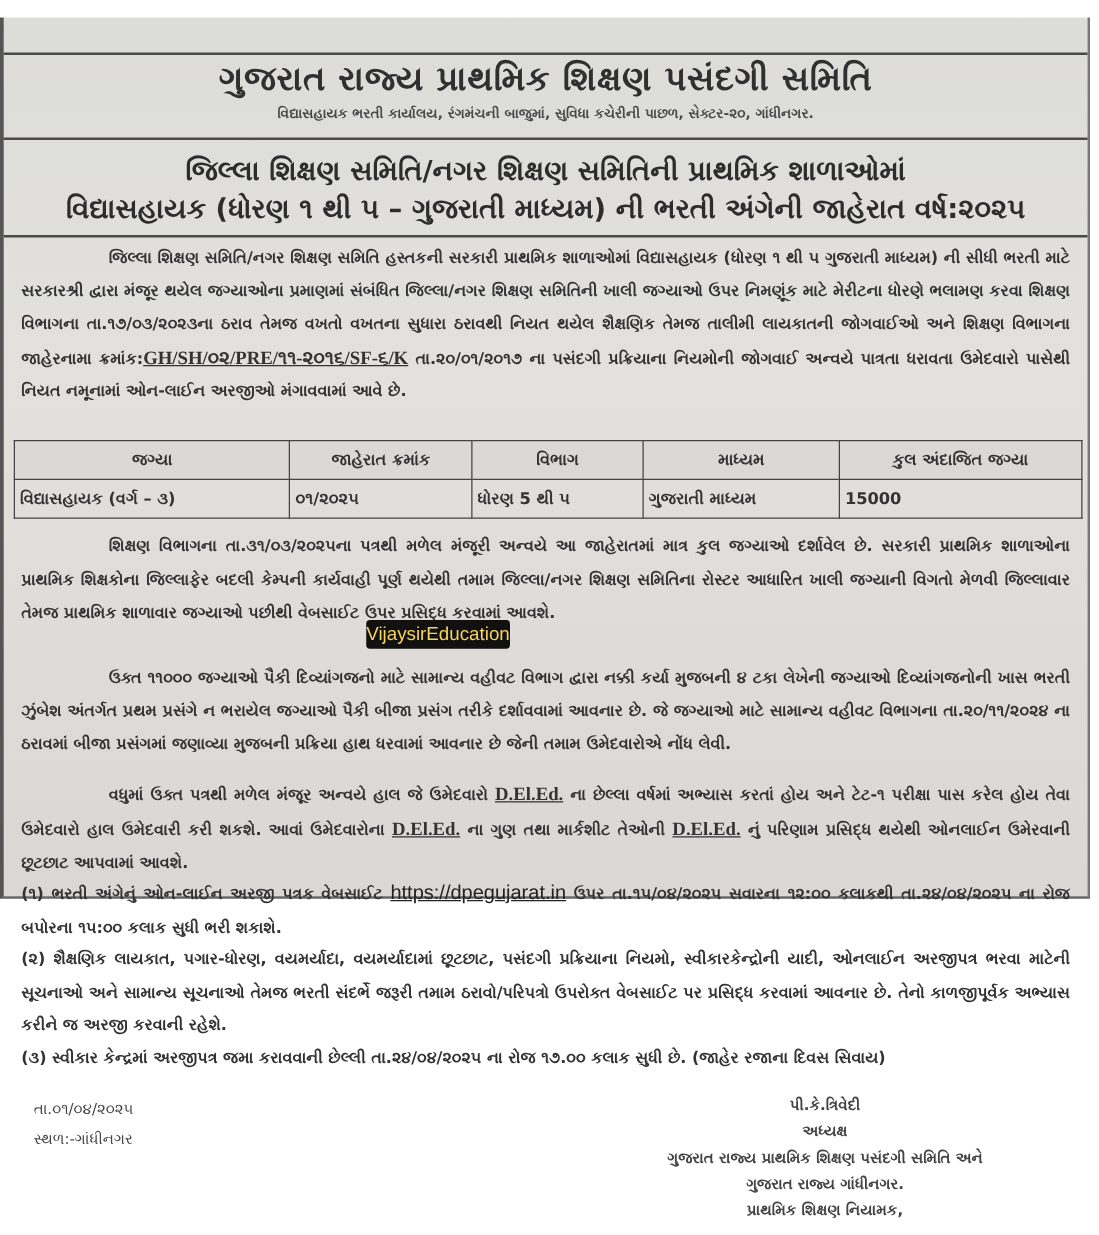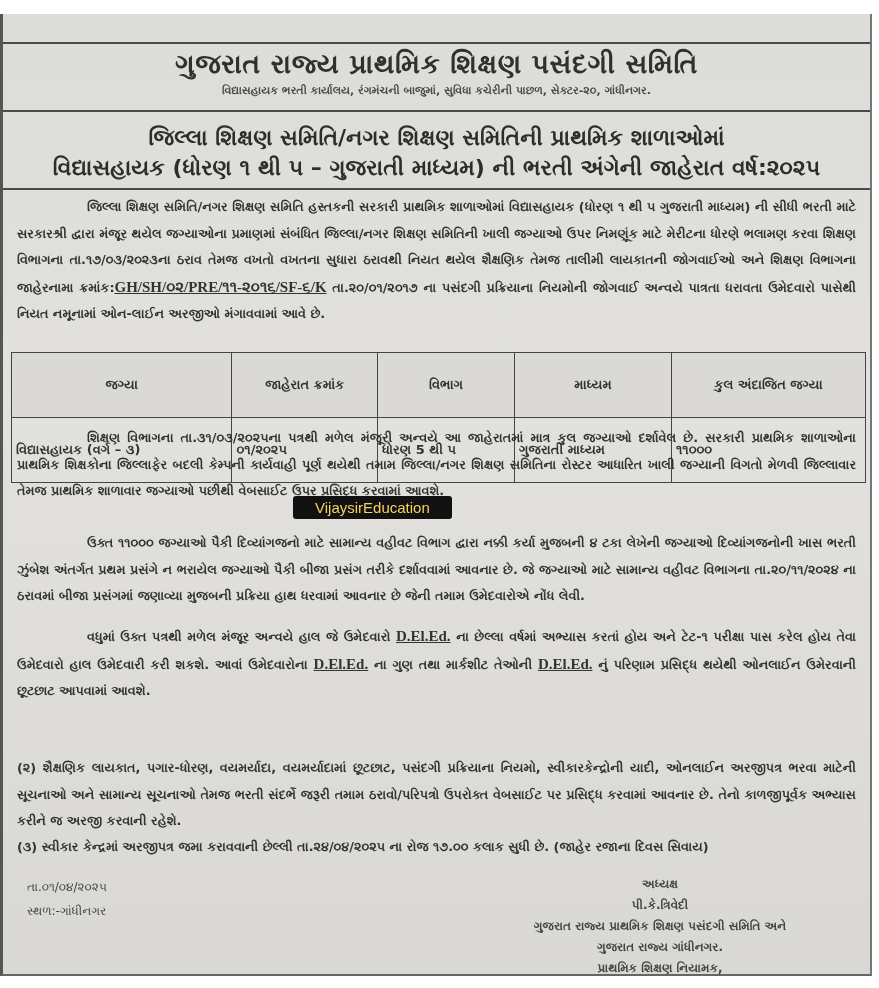--- a/index.html
+++ b/index.html
@@ -1,21 +1,21 @@
 <!DOCTYPE html>
 <html><head>
 <meta charset="utf-8">
 <style>
   html, body { margin:0; padding:0; }
   body {
     width:879px; height:988px; background:#ffffff; position:relative; overflow:hidden;
     font-family:"DejaVu Sans", sans-serif; color:#2b2b2b;
   }
   .paper {
-    position:absolute; left:0; top:14px; width:872px; height:962px;
+    position:absolute; left:0; top:14px; width:872px; height:705px;
     background:linear-gradient(180deg,#dcdcd8 0%,#e2e1dd 40%,#d9d8d4 100%);
     border-left:3px solid #555; border-right:2px solid #777; border-bottom:2px solid #666;
     box-sizing:border-box;
   }
   .rule { position:absolute; left:0; right:0; height:2px; background:#4a4a4a; }
   .title {
     position:absolute; left:0; right:0; text-align:center; font-weight:bold;
   }
   .t1 { top:34px; font-size:27px; color:#303030; letter-spacing:0.5px; }
   .t2 { top:70px; font-size:11px; color:#4a4a4a; }
@@ -25,28 +25,28 @@
   .para {
     position:absolute; left:14px; right:14px; font-size:12.8px; font-weight:bold;
     line-height:26.5px; text-align:justify; color:#333;
   }
   .para .indent { display:inline-block; width:70px; }
   table.jobs {
     position:absolute; left:8px; top:338px; width:855px; border-collapse:collapse;
     font-size:13px; font-weight:bold; color:#333;
   }
   table.jobs td, table.jobs th {
-    border:1.5px solid #444; padding:22px 4px; height:20px;
+    border:1.5px solid #444; padding:5px 4px; height:20px;
   }
   table.jobs th { font-weight:bold; background:#dad9d5; }
   .link { font-family:"Liberation Sans", sans-serif; font-weight:normal; font-size:16px; text-decoration:underline; color:#222; }
   .latin { font-family:"Liberation Serif", serif; font-size:15px;text-decoration:underline; }
   .watermark {
     position:absolute; left:293px; top:496px; background:#111; color:#f4d35e;
-    font-family:"Liberation Sans", sans-serif; font-size:15px; padding:3px 22px; border-radius:3px;
+    font-family:"Liberation Sans", sans-serif; font-size:15px; padding:3px 0; border-radius:3px;
   }
   .footer-left { position:absolute; left:24px; font-size:12px; font-weight:normal; color:#444; }
   .footer-right { position:absolute; right:40px; width:340px; text-align:center; font-size:12px; font-weight:bold; color:#444; line-height:21px; }
 </style>
 </head>
 <body>
 
 <div class="paper">
   <div class="rule" style="top:28px"></div>
   <div class="title t1">ગુજરાત રાજ્ય પ્રાથમિક શિક્ષણ પસંદગી સમિતિ</div>
@@ -68,51 +68,54 @@
       <th>જાહેરાત ક્રમાંક</th>
       <th>વિભાગ</th>
       <th>માધ્યમ</th>
       <th>કુલ અંદાજિત જગ્યા</th>
     </tr>
     <tr>
       <td>વિદ્યાસહાયક (વર્ગ – ૩)</td>
       <td>૦૧/૨૦૨૫</td>
       <td>ધોરણ 5 થી ૫</td>
       <td>ગુજરાતી માધ્યમ</td>
-      <td>૧૧૦૦૦</td>
+      <td>15000</td>
     </tr>
   </tbody>
     </table>
 
   <div class="para" style="top:411px">
     <span class="indent"></span><span>શિક્ષણ વિભાગના તા.૩૧/૦૩/૨૦૨૫ના પત્રથી મળેલ મંજૂરી અન્વયે આ જાહેરાતમાં માત્ર કુલ જગ્યાઓ દર્શાવેલ છે. સરકારી પ્રાથમિક શાળાઓના પ્રાથમિક શિક્ષકોના જિલ્લાફેર બદલી કેમ્પની કાર્યવાહી પૂર્ણ થયેથી તમામ જિલ્લા/નગર શિક્ષણ સમિતિના રોસ્ટર આધારિત ખાલી જગ્યાની વિગતો મેળવી જિલ્લાવાર તેમજ પ્રાથમિક શાળાવાર જગ્યાઓ પછીથી વેબસાઈટ ઉપર પ્રસિદ્ધ કરવામાં આવશે.</span>
   </div>
 
   <div class="para" style="top:516px">
     <span class="indent"></span><span>ઉક્ત ૧૧૦૦૦ જગ્યાઓ પૈકી દિવ્યાંગજનો માટે સામાન્ય વહીવટ વિભાગ દ્વારા નક્કી કર્યા મુજબની ૪ ટકા લેખેની જગ્યાઓ દિવ્યાંગજનોની ખાસ ભરતી ઝુંબેશ અંતર્ગત પ્રથમ પ્રસંગે ન ભરાયેલ જગ્યાઓ પૈકી બીજા પ્રસંગ તરીકે દર્શાવવામાં આવનાર છે. જે જગ્યાઓ માટે સામાન્ય વહીવટ વિભાગના તા.૨૦/૧૧/૨૦૨૪ ના ઠરાવમાં બીજા પ્રસંગમાં જણાવ્યા મુજબની પ્રક્રિયા હાથ ધરવામાં આવનાર છે જેની તમામ ઉમેદવારોએ નોંધ લેવી.</span>
   </div>
 
   <div class="para" style="top:609px">
     <span class="indent"></span><span>વધુમાં ઉક્ત પત્રથી મળેલ મંજૂર અન્વયે હાલ જે ઉમેદવારો </span><span class="latin">D.El.Ed.</span><span> ના છેલ્લા વર્ષમાં અભ્યાસ કરતાં હોય અને ટેટ-૧ પરીક્ષા પાસ કરેલ હોય તેવા ઉમેદવારો હાલ ઉમેદવારી કરી શકશે. આવાં ઉમેદવારોના </span><span class="latin">D.El.Ed.</span><span> ના ગુણ તથા માર્કશીટ તેઓની </span><span class="latin">D.El.Ed.</span><span> નું પરિણામ પ્રસિદ્ધ થયેથી ઓનલાઈન ઉમેરવાની છૂટછાટ આપવામાં આવશે.</span>
   </div>
 
+  <div class="para" style="top:688px">
+    <span>(૧) ભરતી અંગેનું ઓન-લાઈન અરજી પત્રક વેબસાઈટ </span><span class="link">https://dpegujarat.in</span><span> ઉપર તા.૧૫/૦૪/૨૦૨૫ સવારના ૧૨:૦૦ કલાકથી તા.૨૪/૦૪/૨૦૨૫ ના રોજ બપોરના ૧૫:૦૦ કલાક સુધી ભરી શકાશે.</span>
+  </div>
 
   <div class="para" style="top:741px">
     <span>(૨) શૈક્ષણિક લાયકાત, પગાર-ધોરણ, વયમર્યાદા, વયમર્યાદામાં છૂટછાટ, પસંદગી પ્રક્રિયાના નિયમો, સ્વીકારકેન્દ્રોની યાદી, ઓનલાઈન અરજીપત્ર ભરવા માટેની સૂચનાઓ અને સામાન્ય સૂચનાઓ તેમજ ભરતી સંદર્ભે જરૂરી તમામ ઠરાવો/પરિપત્રો ઉપરોક્ત વેબસાઈટ પર પ્રસિદ્ધ કરવામાં આવનાર છે. તેનો કાળજીપૂર્વક અભ્યાસ કરીને જ અરજી કરવાની રહેશે.</span>
   </div>
 
   <div class="para" style="top:820px">
     <span>(૩) સ્વીકાર કેન્દ્રમાં અરજીપત્ર જમા કરાવવાની છેલ્લી તા.૨૪/૦૪/૨૦૨૫ ના રોજ ૧૭.૦૦ કલાક સુધી છે. (જાહેર રજાના દિવસ સિવાય)</span>
   </div>
 
   <div class="footer-left" style="top:866px">તા.૦૧/૦૪/૨૦૨૫</div>
   <div class="footer-left" style="top:890px">સ્થળ:-ગાંધીનગર</div>
 
   <div class="footer-right" style="top:860px">
+    <div>પી.કે.ત્રિવેદી</div>
     <div>અધ્યક્ષ</div>
-    <div>પી.કે.ત્રિવેદી</div>
     <div>ગુજરાત રાજ્ય પ્રાથમિક શિક્ષણ પસંદગી સમિતિ અને</div>
     <div>ગુજરાત રાજ્ય ગાંધીનગર.</div>
     <div>પ્રાથમિક શિક્ષણ નિયામક,</div>
   </div>
 </div>
 
 <div class="watermark">VijaysirEducation</div>
 
 </body></html>

